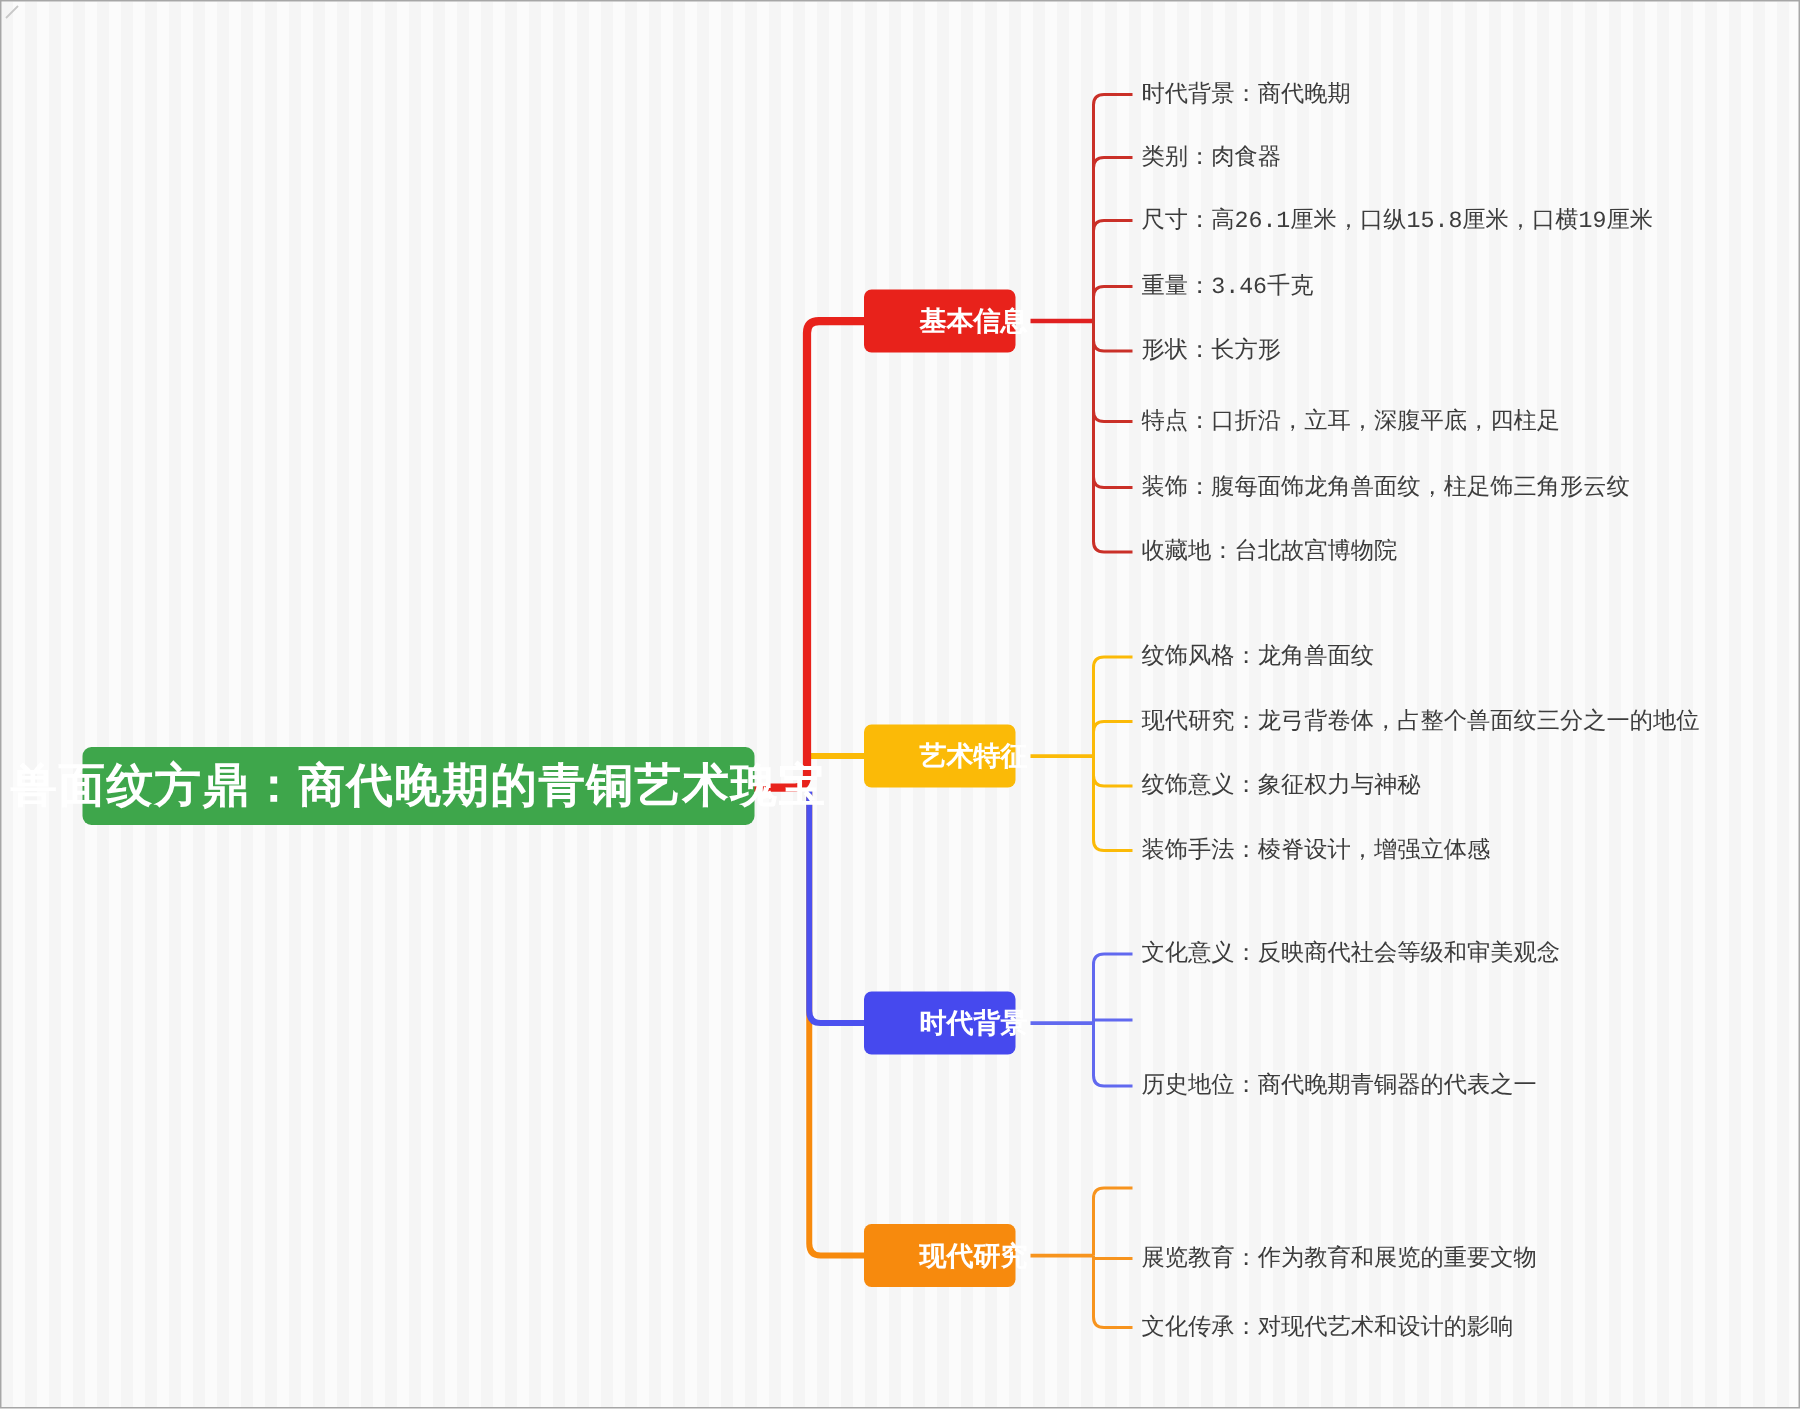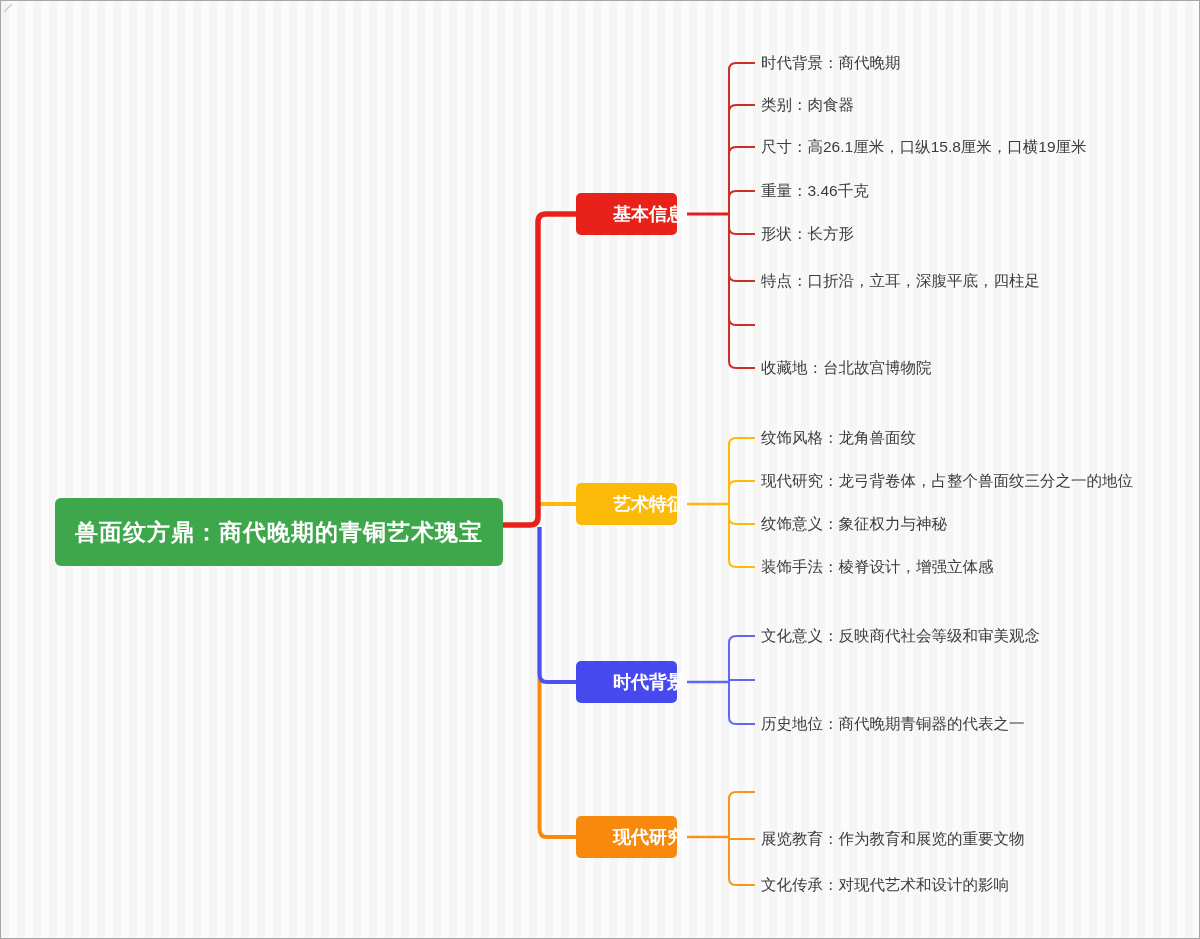--- a/index.html
+++ b/index.html
@@ -14,32 +14,33 @@
     background:repeating-linear-gradient(90deg,#f5f5f5 0 8px,#fbfbfb 8px 16px);
     overflow:hidden;
   }
   svg.connectors{position:absolute;left:0;top:0;pointer-events:none;}
   .node{
     position:absolute;display:flex;align-items:center;justify-content:center;
     color:#ffffff;font-weight:bold;border-radius:6px;box-sizing:border-box;
     cursor:pointer;white-space:nowrap;
   }
   .root-node{
-    left:54px;top:497px;width:448px;height:68px;
-    background:#3EA64B;font-size:23px;letter-spacing:1px;
+    left:54px;top:497px;width:448px;height:52px;
+    background:#3EA64B;font-size:31px;letter-spacing:1px;
   }
   .branch-node{width:101px;height:42px;font-size:18px;border-radius:5px;padding-left:45px;}
   .bn-red{background:#E8221B;left:575px;top:192px;}
   .bn-yellow{background:#FBBA07;left:575px;top:482px;font-family:Liberation Serif, serif;}
   .bn-blue{background:#4649EE;left:575px;top:660px;}
   .bn-orange{background:#F78A0D;left:575px;top:815px;}
   .leaf{
     position:absolute;left:760px;transform:translateY(-50%);
     font-size:15.5px;color:#3C3C3C;white-space:nowrap;line-height:20px;
     cursor:pointer;
+    font-family:Liberation Mono, monospace;
   }
   .corner-mark{position:absolute;left:0;top:0;}
 </style>
 </head>
 <body>
 
 <div class="canvas">
 
   <svg class="corner-mark" width="18" height="18">
     <line x1="3" y1="11" x2="11" y2="3" stroke="#c8c8c8" stroke-width="1.2"></line>
@@ -96,20 +97,21 @@
   <div class="node branch-node bn-yellow">艺术特征</div>
   <div class="node branch-node bn-blue">时代背景</div>
   <div class="node branch-node bn-orange">现代研究</div>
 
   <div class="leaf" style="top:62px">时代背景：商代晚期</div>
   <div class="leaf" style="top:104px">类别：肉食器</div>
   <div class="leaf" style="top:146px">尺寸：高26.1厘米，口纵15.8厘米，口横19厘米</div>
   <div class="leaf" style="top:190px">重量：3.46千克</div>
   <div class="leaf" style="top:233px">形状：长方形</div>
   <div class="leaf" style="top:280px">特点：口折沿，立耳，深腹平底，四柱足</div>
+  <div class="leaf" style="top:324px">装饰：腹每面饰龙角兽面纹，柱足饰三角形云纹</div>
   <div class="leaf" style="top:367px">收藏地：台北故宫博物院</div>
 
   <div class="leaf" style="top:437px">纹饰风格：龙角兽面纹</div>
   <div class="leaf" style="top:480px">现代研究：龙弓背卷体，占整个兽面纹三分之一的地位</div>
   <div class="leaf" style="top:523px">纹饰意义：象征权力与神秘</div>
   <div class="leaf" style="top:566px">装饰手法：棱脊设计，增强立体感</div>
 
   <div class="leaf" style="top:635px">文化意义：反映商代社会等级和审美观念</div>
   <div class="leaf" style="top:723px">历史地位：商代晚期青铜器的代表之一</div>
 

